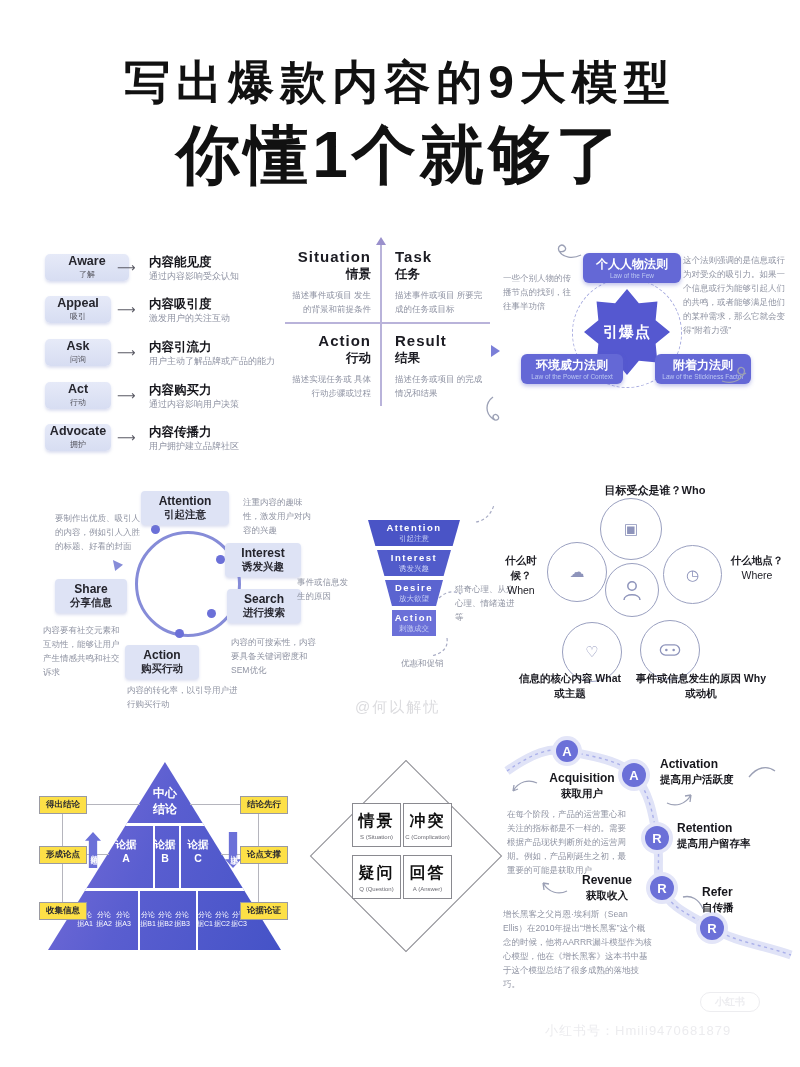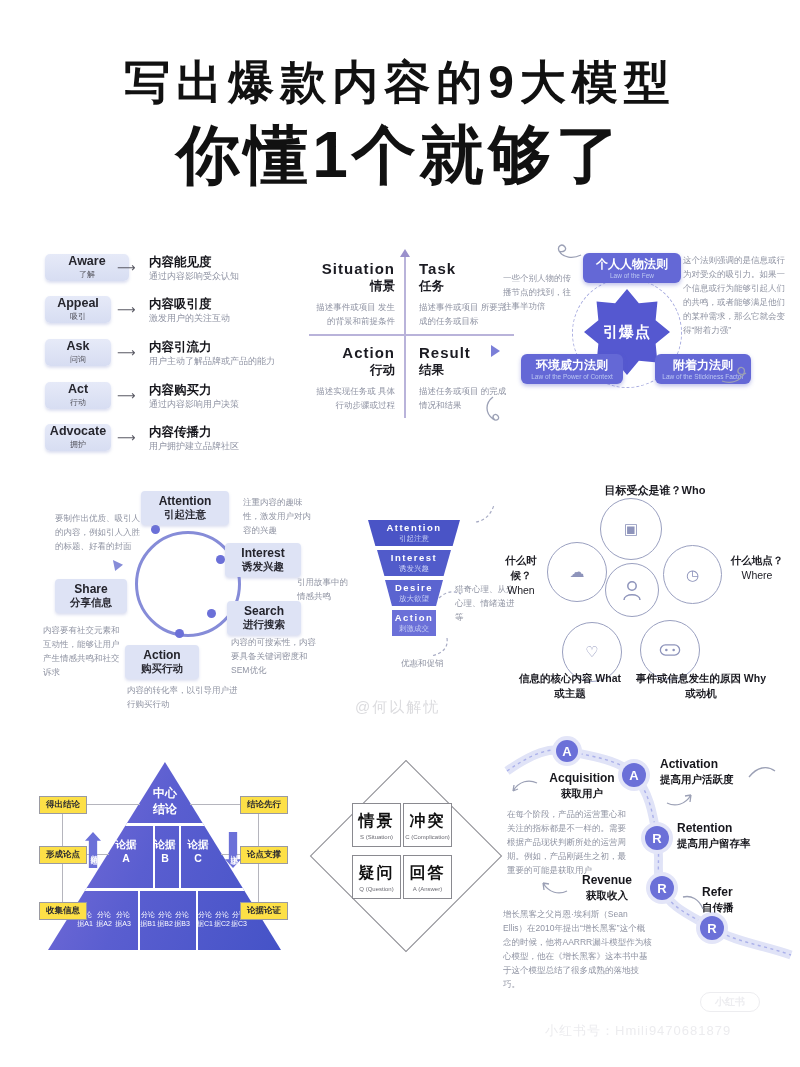--- a/index.html
+++ b/index.html
@@ -121,21 +121,21 @@
       <div class="lavbox" style="left:10px;top:0;width:66px;height:27px;">
         <div class="fa-en">Advocate</div>
         <div class="fa-cn">拥护</div>
       </div>
       <span class="fa-arrow">⟶</span>
       <div class="fa-title">内容传播力</div>
       <div class="fa-desc">用户拥护建立品牌社区</div>
     </div>
   </div>
 
-  <div class="sec" style="left:285px;top:250px;width:205px;height:175px;margin-left:24px;">
+  <div class="sec" style="left:285px;top:238px;width:205px;height:175px;">
     <div class="axis" style="left:95px;top:6px;width:1.5px;height:162px;"></div>
     <div class="el" style="left:91px;top:-1px;width:0;height:0;border-left:5px solid transparent;border-right:5px solid transparent;border-bottom:8px solid #9a90cc;"></div>
     <div class="axis" style="left:0;top:84px;width:205px;height:1.5px;"></div>
 
     <div class="el" style="left:0;top:10px;width:86px;text-align:right;">
       <div class="q-en">Situation</div>
       <div class="q-cn">情景</div>
       <div class="q-desc">描述事件或项目 发生的背景和前提条件</div>
     </div>
     <div class="el" style="left:110px;top:10px;width:92px;text-align:left;">
@@ -196,21 +196,21 @@
     <div class="dot" style="left:79px;top:104px;"></div>
 
     <div class="ais-box" style="left:106px;top:6px;width:78px;">
       <div class="ais-en">Attention</div>
       <div class="ais-cn">引起注意</div>
     </div>
     <div class="ais-box" style="left:190px;top:58px;width:66px;">
       <div class="ais-en">Interest</div>
       <div class="ais-cn">诱发兴趣</div>
     </div>
-    <div class="ais-box" style="left:192px;top:116px;width:64px;">
+    <div class="ais-box" style="left:192px;top:104px;width:64px;">
       <div class="ais-en">Search</div>
       <div class="ais-cn">进行搜索</div>
     </div>
     <div class="ais-box" style="left:90px;top:160px;width:64px;">
       <div class="ais-en">Action</div>
       <div class="ais-cn">购买行动</div>
     </div>
     <div class="ais-box" style="left:20px;top:94px;width:62px;">
       <div class="ais-en">Share</div>
       <div class="ais-cn">分享信息</div>
@@ -233,21 +233,21 @@
       <div class="f-cn">诱发兴趣</div>
     </div>
     <div class="flayer" style="left:90px;top:90px;width:58px;height:26px;background:#5b64d0;clip-path:polygon(0 0,100% 0,88% 100%,12% 100%);">
       <div class="f-en">Desire</div>
       <div class="f-cn">放大欲望</div>
     </div>
     <div class="flayer" style="left:97px;top:120px;width:44px;height:26px;background:#6b70d8;">
       <div class="f-en">Action</div>
       <div class="f-cn">刺激成交</div>
     </div>
-    <div class="note" style="left:2px;top:85px;width:54px;">引用故事中的情感共鸣</div>
+    <div class="note" style="left:2px;top:85px;width:54px;">事件或信息发生的原因</div>
     <div class="note" style="left:160px;top:92px;width:62px;">猎奇心理、从众心理、情绪递进等</div>
     <div class="note" style="left:106px;top:166px;width:80px;">优惠和促销</div>
     <svg class="swirl" style="left:178px;top:10px;" width="26" height="26" viewBox="0 0 26 26">
       <path d="M3 22 Q 16 20 21 5" fill="none" stroke="#a7abc4" stroke-width="1.2" stroke-dasharray="3 2.5"></path>
     </svg>
     <svg class="swirl" style="left:142px;top:96px;" width="26" height="16" viewBox="0 0 26 16">
       <path d="M2 12 Q 13 2 24 8" fill="none" stroke="#a7abc4" stroke-width="1.2" stroke-dasharray="3 2.5"></path>
     </svg>
     <svg class="swirl" style="left:130px;top:146px;" width="26" height="24" viewBox="0 0 26 24">
       <path d="M22 2 Q 24 16 6 20" fill="none" stroke="#a7abc4" stroke-width="1.2" stroke-dasharray="3 2.5"></path>

